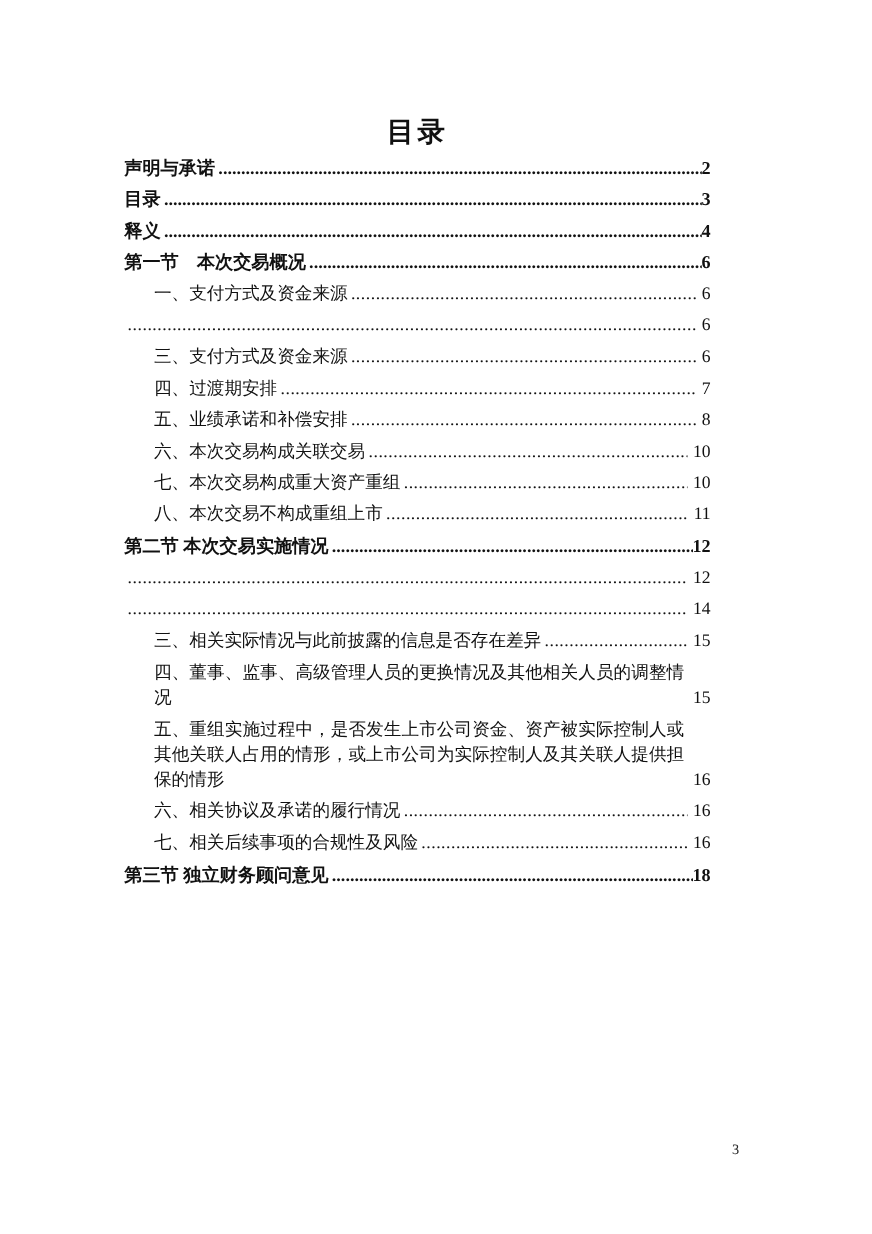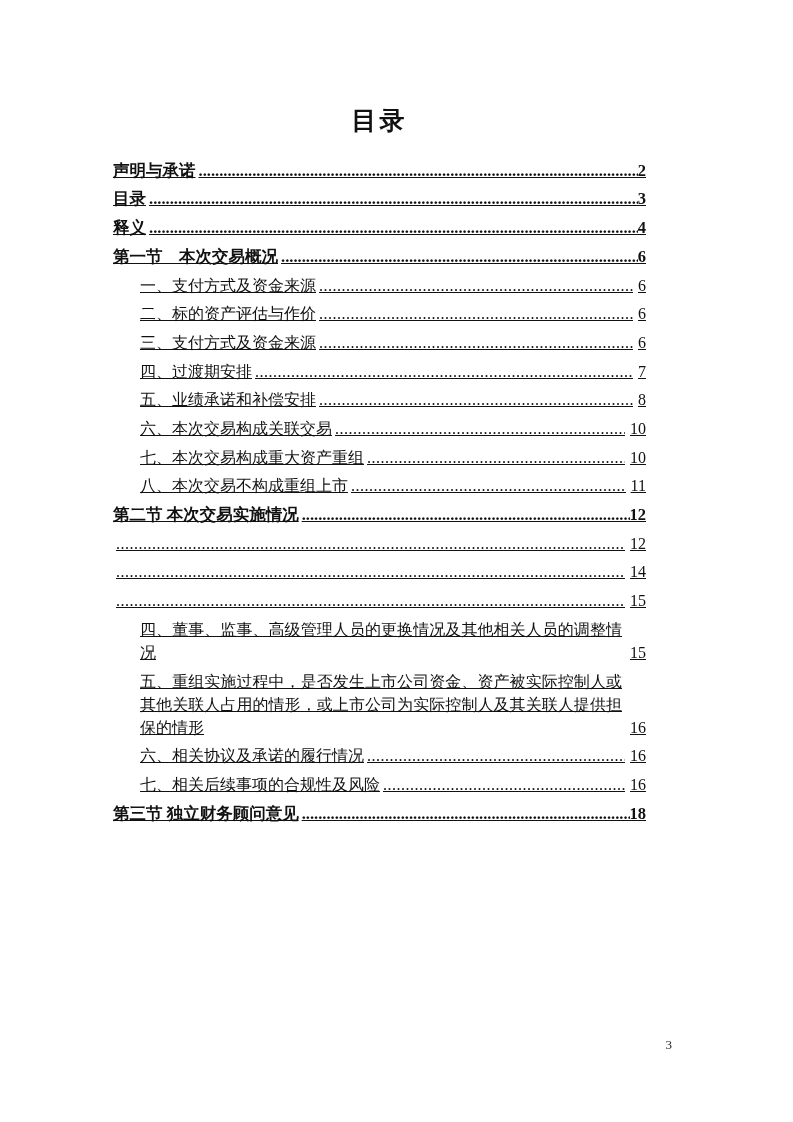--- a/index.html
+++ b/index.html
@@ -22,22 +22,20 @@
   }
   .doc-title {
     text-align: center;
     font-size: 25px;
     font-weight: bold;
     letter-spacing: 3px;
     line-height: 34px;
     margin: 0;
   }
   .toc-list {
-    margin-top: 18px;
-    text-decoration: underline;
   }
   .toc-row {
     display: flex;
     align-items: flex-end;
     line-height: 23.1px;
     padding: 2.8px 0;
     font-size: 16px;
   }
   .toc-row .label {
     flex: 0 1 auto;
@@ -101,21 +99,20 @@
     <span class="pg">6</span>
   </div>
 
   <div class="toc-row l2">
     <span class="label">一、支付方式及资金来源</span>
     <span class="dots">............................................................................................................................................................................................................................................................................................................</span>
     <span class="pg">6</span>
   </div>
 
   <div class="toc-row l2">
-    <span class="label">二、标的资产评估与作价</span>
     <span class="dots">............................................................................................................................................................................................................................................................................................................</span>
     <span class="pg">6</span>
   </div>
 
   <div class="toc-row l2">
     <span class="label">三、支付方式及资金来源</span>
     <span class="dots">............................................................................................................................................................................................................................................................................................................</span>
     <span class="pg">6</span>
   </div>
 
@@ -159,20 +156,21 @@
     <span class="dots">............................................................................................................................................................................................................................................................................................................</span>
     <span class="pg">12</span>
   </div>
 
   <div class="toc-row l2">
     <span class="dots">............................................................................................................................................................................................................................................................................................................</span>
     <span class="pg">14</span>
   </div>
 
   <div class="toc-row l2">
+    <span class="label">三、相关实际情况与此前披露的信息是否存在差异</span>
     <span class="dots">............................................................................................................................................................................................................................................................................................................</span>
     <span class="pg">15</span>
   </div>
 
   <div class="toc-row l2">
     <span class="label">四、董事、监事、高级管理人员的更换情况及其他相关人员的调整情况</span>
     <span class="dots">............................................................................................................................................................................................................................................................................................................</span>
     <span class="pg">15</span>
   </div>
 

